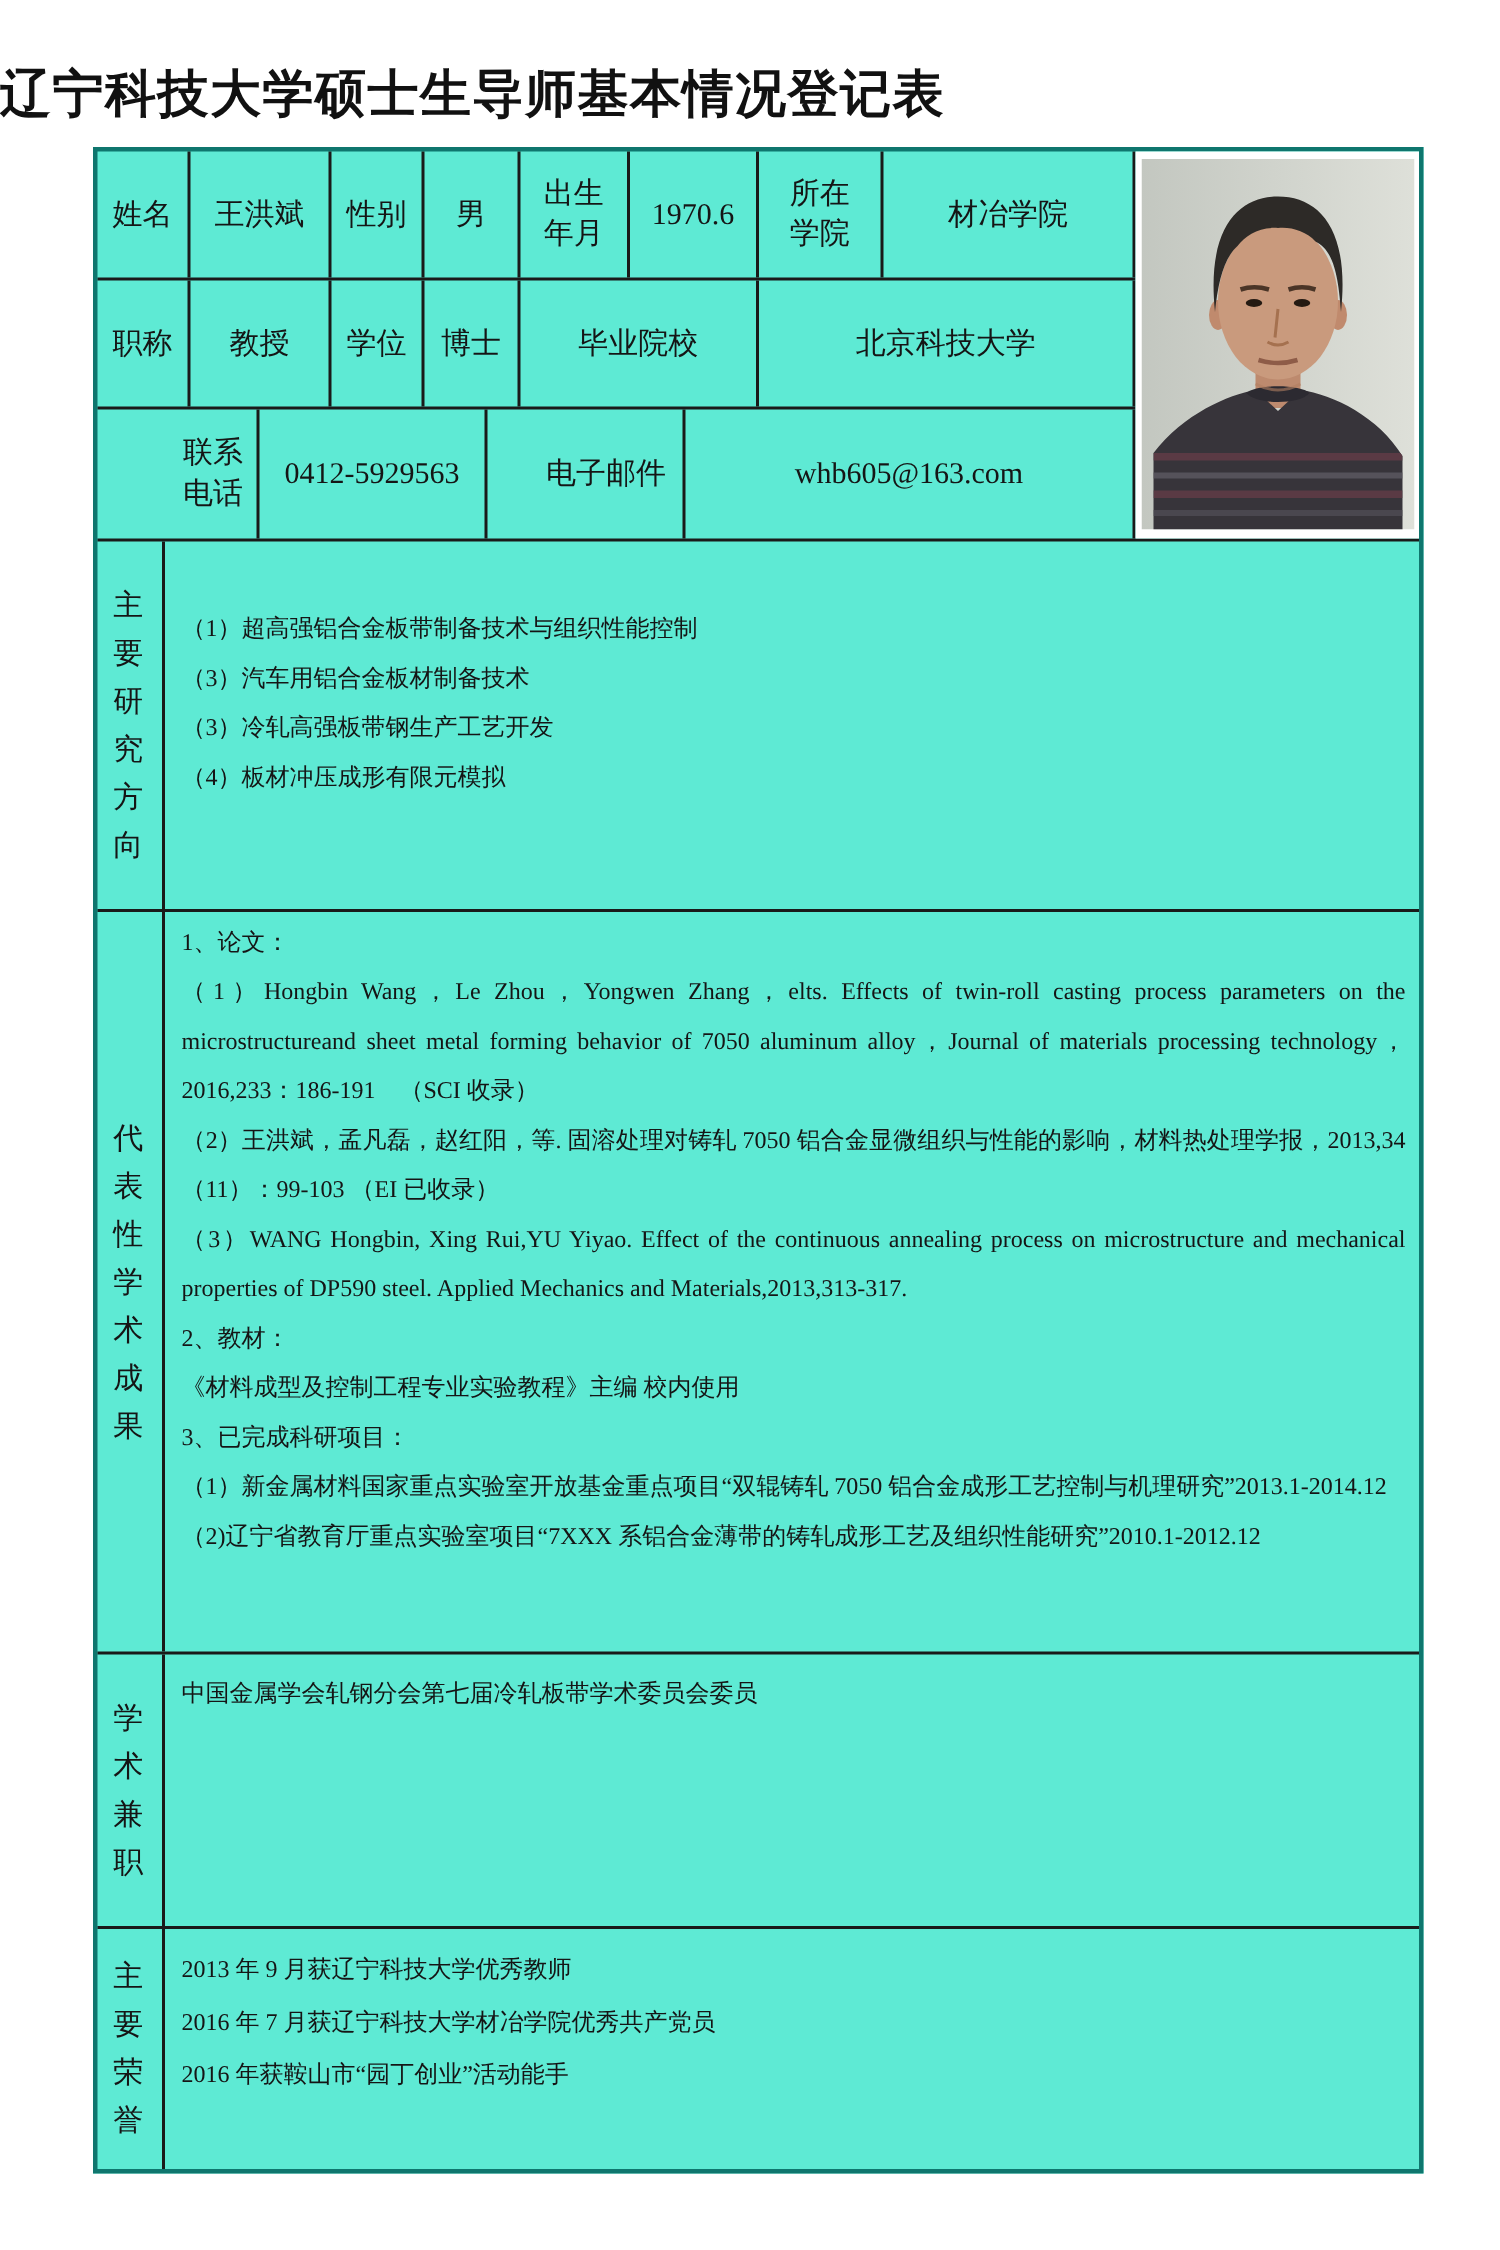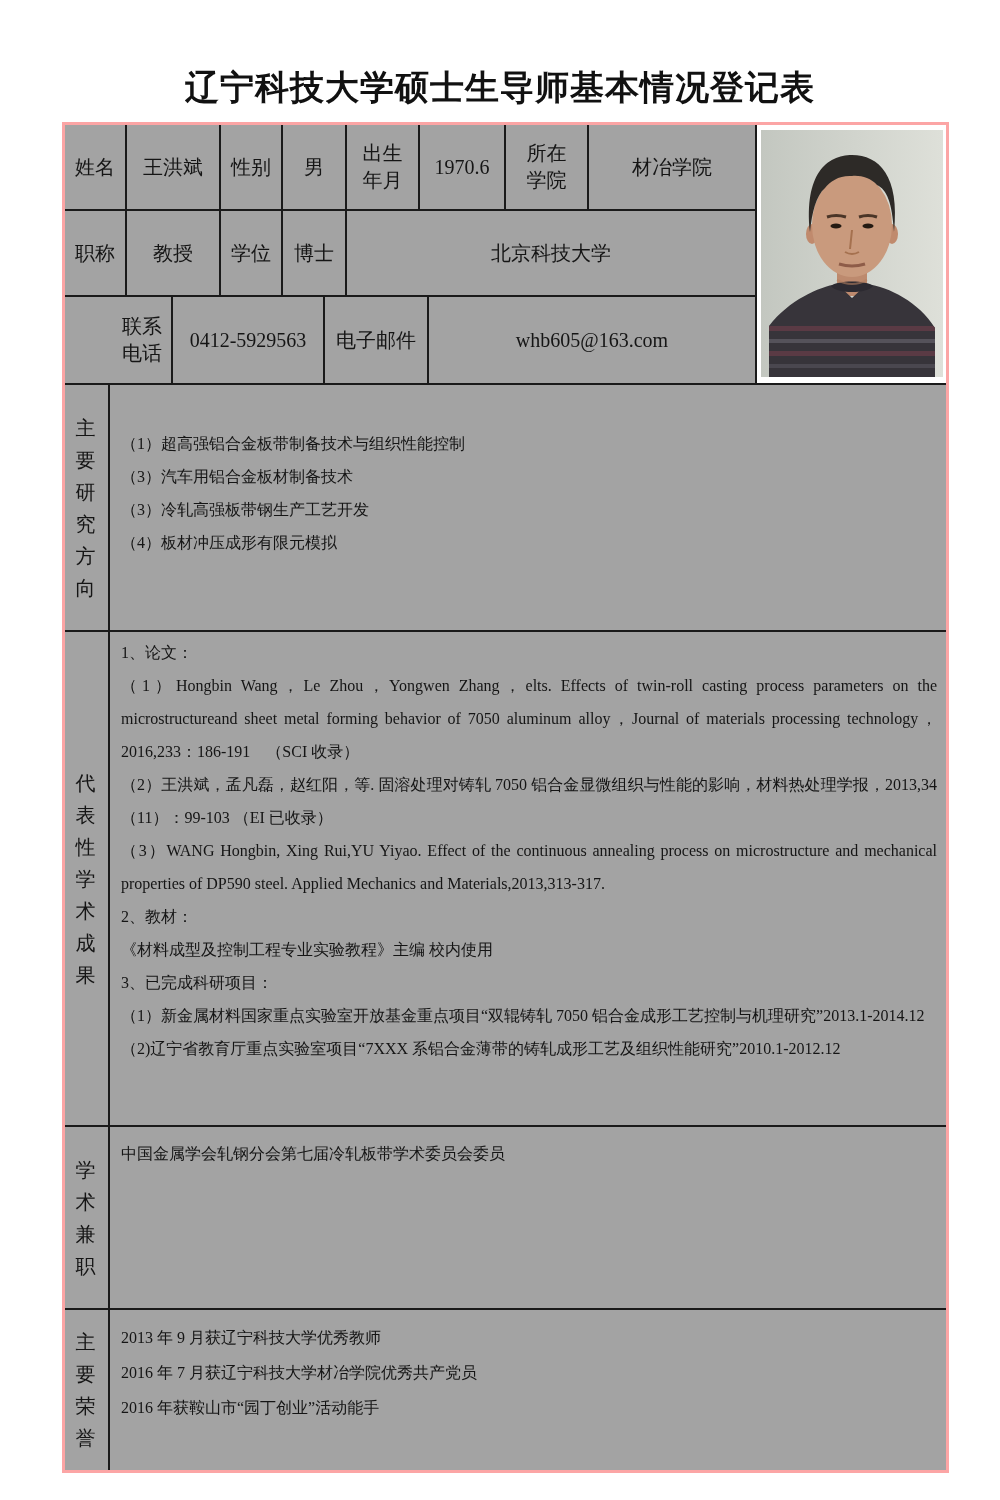--- a/index.html
+++ b/index.html
@@ -4,50 +4,49 @@
 <style>
   * { box-sizing: border-box; margin: 0; padding: 0; }
   html, body { background: #ffffff; }
   body {
     width: 1000px; height: 1500px;
     color: #151515;
     font-family: "Liberation Serif", "DejaVu Serif", serif;
     position: relative;
   }
   .title {
-    padding-top: 68px;
-    text-align: center;
+    padding-top: 44px;
     font-size: 34px;
     font-weight: 700;
     line-height: 40px;
     letter-spacing: 1px;
     color: #111;
   }
   .form {
     margin: 14px 0 0 62px;
     width: 887px;
-    border: 3px solid #fca5a5;
-    background: #a3a3a3;
+    border: 3px solid #0f766e;
+    background: #5eead4;
   }
   .top { display: flex; border-bottom: 2px solid #1a1a1a; }
   .top-left { width: 697px; }
   .trow { display: flex; height: 86px; border-bottom: 2px solid #1a1a1a; }
   .trow.last { border-bottom: none; }
   .cell {
     border-right: 2px solid #1a1a1a;
     display: flex; align-items: center; justify-content: center;
     text-align: center;
     font-size: 20px; line-height: 1.35;
     overflow: hidden;
   }
   .cell.flex1 { flex: 1; }
   .pre { white-space: pre-line; }
   .w62 { width: 62px; } .w94 { width: 94px; } .w64 { width: 64px; }
   .w73 { width: 73px; } .w86 { width: 86px; } .w74 { width: 83px; }
-  .w92 { width: 108px; padding-left: 48px; } .w190 { width: 152px; } .w104 { width: 104px; }
+  .w92 { width: 108px; padding-left: 48px; } .w190 { width: 152px; } .w104 { width: 104px; margin-left: 28px; }
   .w159 { width: 159px; }
   .email-link { text-underline-offset: 4px; cursor: pointer; }
   .photo-cell {
     flex: 1;
     padding: 5px 3px 6px 4px;
     display: flex; align-items: flex-start; justify-content: center;
     background: #fff;
   }
   .photo-cell svg { display: block; width: 182px; height: 247px; }
   .section { display: flex; border-bottom: 2px solid #1a1a1a; }
@@ -101,20 +100,21 @@
         <div class="cell w74 pre">所在
 学院</div>
         <div class="cell flex1">材冶学院</div>
       </div>
 
       <div class="trow">
         <div class="cell w62">职称</div>
         <div class="cell w94">教授</div>
         <div class="cell w62">学位</div>
         <div class="cell w64">博士</div>
+        <div class="cell w159">毕业院校</div>
         <div class="cell flex1">北京科技大学</div>
       </div>
 
       <div class="trow last">
         <div class="cell w92">联系电话</div>
         <div class="cell w190">0412-5929563</div>
         <div class="cell w104">电子邮件</div>
         <div class="cell flex1">
           <span class="email-link">whb605@163.com</span>
         </div>

